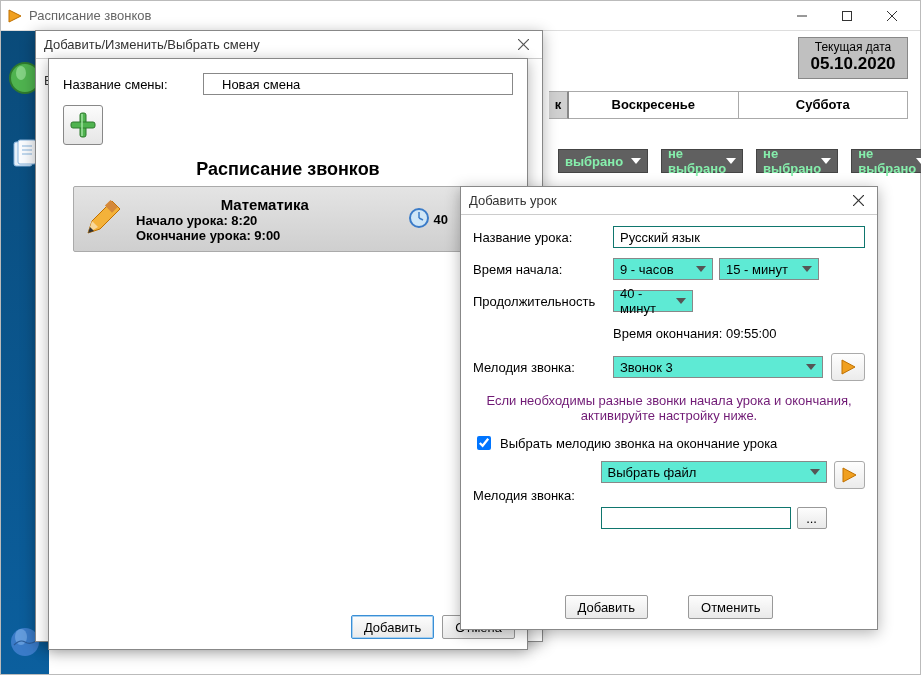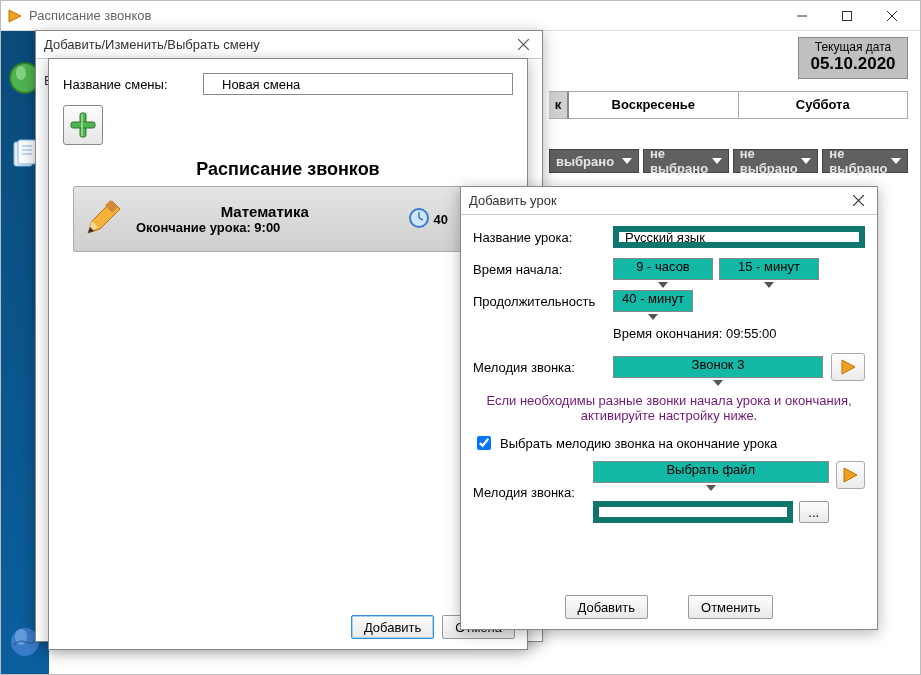--- a/index.html
+++ b/index.html
@@ -18,21 +18,21 @@
   .bg-content { position: absolute; left: 48px; top: 30px; right: 0; bottom: 0; background: #fff; }
   .bg-date-box { position: absolute; right: 12px; top: 6px; width: 110px; background: #c0c0c0; border: 1px solid #888; text-align: center; padding: 2px 0 4px 0; }
   .bg-date-box .lbl { font-size: 12px; }
   .bg-date-box .val { font-size: 17px; font-weight: bold; }
 
   .bg-day-head { position: absolute; top: 60px; right: 12px; left: 500px; height: 28px; display: flex; }
   .bg-day-head .col { flex: 1; text-align: center; border: 1px solid #aaa; border-left: none; background: #fff; line-height: 26px; font-weight: bold; }
   .bg-day-head .col.first { background: #d0d0d0; border-right: 2px solid #888; }
 
   .bg-day-sel { position: absolute; top: 118px; right: 12px; left: 500px; height: 24px; display: flex; gap: 4px; }
-  .bg-day-sel .sel { flex: 1; background: #606060; color: #e5e5e5; font-weight: bold; display: flex; align-items: center; justify-content: space-between; padding: 0 6px; border: 1px solid #444; }
+  .bg-day-sel .sel { flex: 1; background: #606060; color: #86efac; font-weight: bold; display: flex; align-items: center; justify-content: space-between; padding: 0 6px; border: 1px solid #444; margin-left: 9px; }
   .tri-down-w { width: 0; height: 0; border-left: 5px solid transparent; border-right: 5px solid transparent; border-top: 6px solid #fff; }
 
   
   .dialog { position: absolute; background: #fff; border: 1px solid #888; box-shadow: 0 3px 14px rgba(0,0,0,0.3); }
   .dlg-title { height: 28px; display: flex; align-items: center; padding: 0 8px; color: #333; background: #fff; border-bottom: 1px solid #ccc; }
   .dlg-title .t { flex:1; }
   .dlg-close { width: 22px; height: 22px; display: flex; align-items:center; justify-content:center; color:#333; }
 
   
   #dlg-shift-select { left: 35px; top: 30px; width: 508px; height: 612px; }
@@ -56,22 +56,22 @@
 
   .bottom-buttons { position:absolute; bottom:10px; right:12px; display:flex; gap:8px; }
   .btn { min-width:72px; height:24px; background: linear-gradient(#fdfdfd,#e9e9e9); border:1px solid #999; border-radius:2px; padding: 0 12px; display:flex; align-items:center; justify-content:center; cursor:default;}
   .btn.primary { border-color:#3a8fd6; box-shadow:0 0 0 1px #a7d0f0 inset;}
 
   
   #dlg-add-lesson { left: 460px; top: 186px; width: 418px; height: 444px; }
   .form { padding: 10px 12px 8px 12px; }
   .frow { display:flex; align-items:center; margin-bottom: 8px; min-height:24px;}
   .frow > label { width: 140px; }
-  .finput { height:22px; border:6px solid #0f766e; padding:2px 6px; background:#fff; }
-  .fselect { height:22px; border:1px solid #888; background:#14b8a6; display:flex; align-items:center; justify-content:space-between; padding:0 6px; gap:8px;flex-direction:column;}
+  .finput { height:22px; border:1px solid #0f766e; padding:2px 6px; background:#fff; }
+  .fselect { height:22px; border:1px solid #888; background:#5eead4; display:flex; align-items:center; justify-content:space-between; padding:0 6px; gap:8px;}
   .tri-down { width:0; height:0; border-left:5px solid transparent; border-right:5px solid transparent; border-top:6px solid #555;}
   .note { text-align:center; color:#701a75; font-size:12px; padding: 4px 0 6px 0;}
   .chkrow { display:flex; align-items:center; gap:6px; margin: 4px 0 8px 0;}
   .chkrow input { width:14px; height:14px;}
   .play-btn { width:34px; height:28px; border:1px solid #aaa; background: linear-gradient(#fefefe,#ebebeb); border-radius:3px; display:flex; align-items:center; justify-content:center;}
   .browse-btn { width:30px; height:22px; border:1px solid #999; background: linear-gradient(#fdfdfd,#e9e9e9); border-radius:2px; display:flex; align-items:center; justify-content:center;}
   .center-buttons { position:absolute; bottom:10px; left:0; right:0; display:flex; justify-content:center; gap:40px;}
 </style>
 </head>
 <body>
@@ -197,20 +197,21 @@
       <svg width="40" height="40">
         <polygon points="6,34 10,22 30,2 38,10 18,30" fill="#f4b23a" stroke="#c07000"></polygon>
         <polygon points="6,34 10,22 16,28" fill="#f7d79a"></polygon>
         <polygon points="6,34 8,28 12,32" fill="#333"></polygon>
         <rect x="24" y="4" width="10" height="8" transform="rotate(45 30 8)" fill="#d4883a"></rect>
       </svg>
     </div>
     <div class="info">
       <div class="subj">Математика</div>
       <div class="times">
+        <div>Начало урока: 8:20</div>
         <div>Окончание урока: 9:00</div>
       </div>
     </div>
     <div class="dur">
       <span>
         <svg width="22" height="22">
             <circle cx="11" cy="11" r="9" fill="#cfe6f7" stroke="#3a7bc8" stroke-width="2"></circle>
             <line x1="11" y1="11" x2="11" y2="5" stroke="#3a7bc8" stroke-width="1.5"></line>
             <line x1="11" y1="11" x2="15" y2="13" stroke="#3a7bc8" stroke-width="1.5"></line>
           </svg>
@@ -298,21 +299,21 @@
       <div>активируйте настройку ниже.</div>
     </div>
 
     <div class="chkrow">
       <input type="checkbox" checked="" style="">
       <span>Выбрать мелодию звонка на окончание урока</span>
     </div>
 
     <div class="frow">
       <label>Мелодия звонка:</label>
-      <div style="flex:1; display:flex; flex-direction:column; gap:18px;">
+      <div style="flex:1; display:flex; flex-direction:column; gap:24px;">
         <div class="fselect">
           <span>Выбрать файл</span>
             <span class="tri-down"></span>
         </div>
         <div style="display:flex; gap:6px;">
           <input class="finput" style="flex: 1 1 0%;" type="text" value="">
           <div class="browse-btn">
               <span>...</span>
             </div>
         </div>

